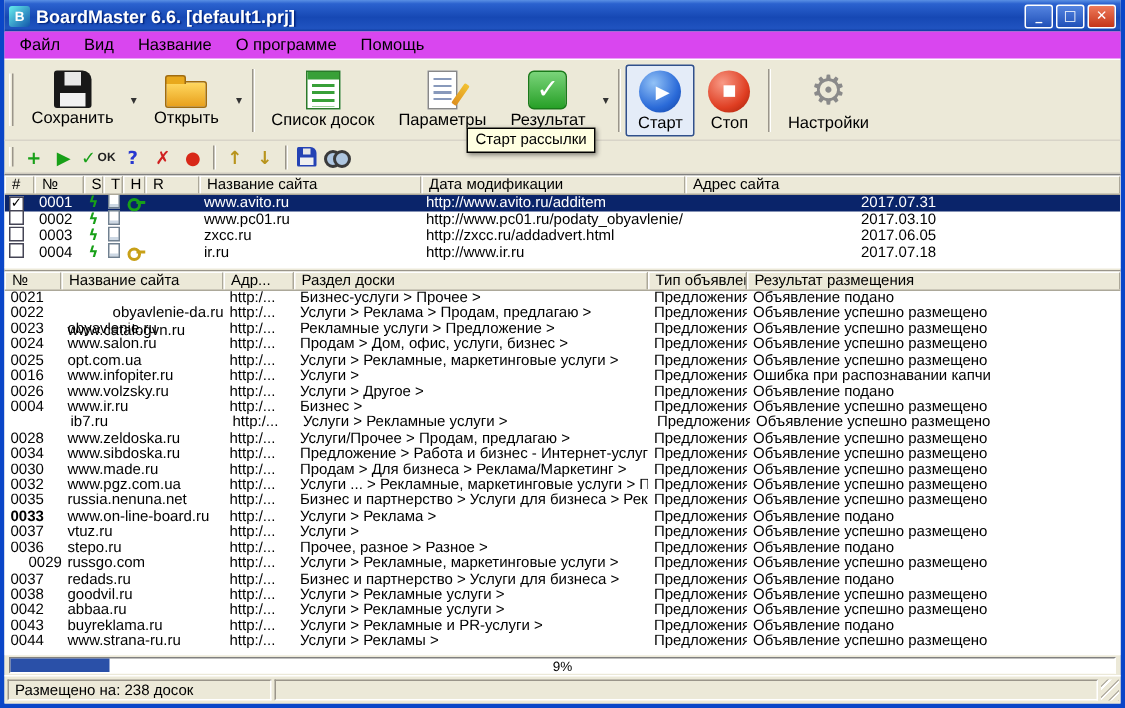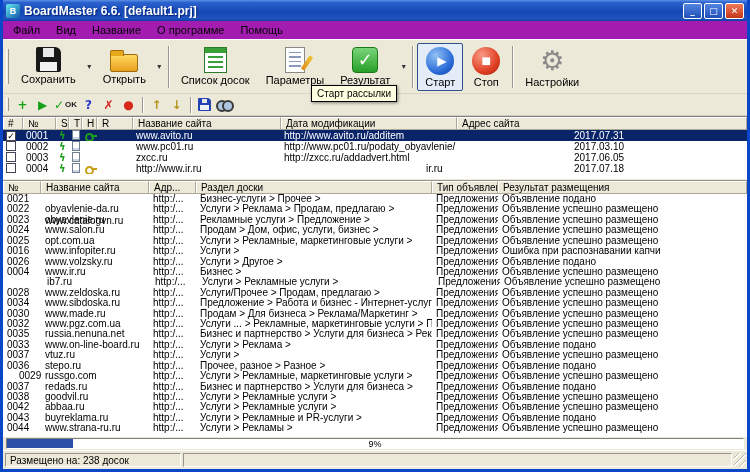--- a/index.html
+++ b/index.html
@@ -17,21 +17,21 @@
     background:linear-gradient(135deg,#6ee,#15a); color:#fff; font-size:9px; font-weight:bold;
     display:flex; align-items:center; justify-content:center; }
   .title-text { flex:1; white-space:nowrap; overflow:hidden; text-shadow:1px 1px 1px #00227a; }
   .win-controls { display:flex; gap:2px; }
   .win-btn { width:19px; height:16px; border-radius:2px; border:1px solid #fff;
     background:linear-gradient(180deg,#5484e0,#2050b8); color:#fff; font-size:9px;
     display:flex; align-items:center; justify-content:center; font-family:"DejaVu Sans",sans-serif; }
   .win-btn.close { background:linear-gradient(180deg,#ee7a5a,#c43518); }
 
   
-  .menubar { flex:0 0 19px; display:flex; align-items:center; background:#a21caf;
+  .menubar { flex:0 0 19px; display:flex; align-items:center; background:#d946ef;
     border-bottom:1px solid #fff; font-size:11px; padding-left:2px; }
   .menu-item { padding:2px 8px; }
 
   
   .toolbar-main { flex:0 0 54px; display:flex; align-items:center; background:#ece9d8;
     border-bottom:1px solid #d8d4c8; padding:2px 2px 2px 0; }
   .gripper { width:3px; height:70%; border-left:1px solid #fff; border-right:1px solid #9a958a;
     margin:0 4px 0 3px; }
   .vsep { width:0; height:42px; border-left:1px solid #9a958a; border-right:1px solid #fff; margin:0 3px; }
   .vsep.small { height:16px; }
@@ -307,22 +307,22 @@
           <div class="scell" style="width: 290px;">http://zxcc.ru/addadvert.html</div>
           <div class="scell" style="flex: 1 1 auto;">2017.06.05</div>
         </div>
         <div class="srow">
           <div class="scell" style="width: 20px;"><span class="checkbox"></span></div>
           <div class="scell" style="width: 33px;">0004</div>
           <div class="scell" style="width: 13px;"><span class="bolt">ϟ</span></div>
           <div class="scell" style="width: 13px;"><span class="docicon"></span></div>
           <div class="scell" style="width: 15px;"><span class="keyicon gold"></span></div>
           <div class="scell" style="width: 36px;"></div>
+          <div class="scell" style="width: 148px;">ir.ru</div>
           <div class="scell" style="width: 290px;">http://www.ir.ru</div>
-          <div class="scell" style="width: 148px;">ir.ru</div>
           <div class="scell" style="flex: 1 1 auto;">2017.07.18</div>
         </div>
       </div>
   </div>
 
   <div class="splitter"></div>
 
   <div class="results-area">
     <div class="theader" id="results-header">
         <div class="hcell" style="width: 38px;">№</div>
@@ -336,21 +336,21 @@
         <div class="rrow">
           <div class="rcell" style="width: 38px;">0021</div>
           <div class="rcell" style="width: 108px; margin-top: 44px;">www.catalogvn.ru</div>
           <div class="rcell" style="width: 47px;">http:/...</div>
           <div class="rcell" style="width: 236px;">Бизнес-услуги &gt; Прочее &gt;</div>
           <div class="rcell" style="width: 66px;">Предложения</div>
           <div class="rcell" style="flex: 1 1 auto;">Объявление подано</div>
         </div>
         <div class="rrow">
           <div class="rcell" style="width: 38px;">0022</div>
-          <div class="rcell" style="width: 108px;">obyavlenie-da.ru</div>
+          <div class="rcell" style="width: 108px; text-align: right;">obyavlenie-da.ru</div>
           <div class="rcell" style="width: 47px;">http:/...</div>
           <div class="rcell" style="width: 236px;">Услуги &gt; Реклама &gt; Продам, предлагаю &gt;</div>
           <div class="rcell" style="width: 66px;">Предложения</div>
           <div class="rcell" style="flex: 1 1 auto;">Объявление успешно размещено</div>
         </div>
         <div class="rrow">
           <div class="rcell" style="width: 38px;">0023</div>
           <div class="rcell" style="width: 108px;">obyavlenie.ru</div>
           <div class="rcell" style="width: 47px;">http:/...</div>
           <div class="rcell" style="width: 236px;">Рекламные услуги &gt; Предложение &gt;</div>
@@ -439,21 +439,21 @@
         </div>
         <div class="rrow">
           <div class="rcell" style="width: 38px;">0035</div>
           <div class="rcell" style="width: 108px;">russia.nenuna.net</div>
           <div class="rcell" style="width: 47px;">http:/...</div>
           <div class="rcell" style="width: 236px;">Бизнес и партнерство &gt; Услуги для бизнеса &gt; Реклама, маркети...</div>
           <div class="rcell" style="width: 66px;">Предложения</div>
           <div class="rcell" style="flex: 1 1 auto;">Объявление успешно размещено</div>
         </div>
         <div class="rrow">
-          <div class="rcell" style="width: 38px;">0033</div>
+          <div class="rcell" style="width: 38px; font-weight: bold;">0033</div>
           <div class="rcell" style="width: 108px;">www.on-line-board.ru</div>
           <div class="rcell" style="width: 47px;">http:/...</div>
           <div class="rcell" style="width: 236px;">Услуги &gt; Реклама &gt;</div>
           <div class="rcell" style="width: 66px;">Предложения</div>
           <div class="rcell" style="flex: 1 1 auto;">Объявление подано</div>
         </div>
         <div class="rrow">
           <div class="rcell" style="width: 38px;">0037</div>
           <div class="rcell" style="width: 108px;">vtuz.ru</div>
           <div class="rcell" style="width: 47px;">http:/...</div>

